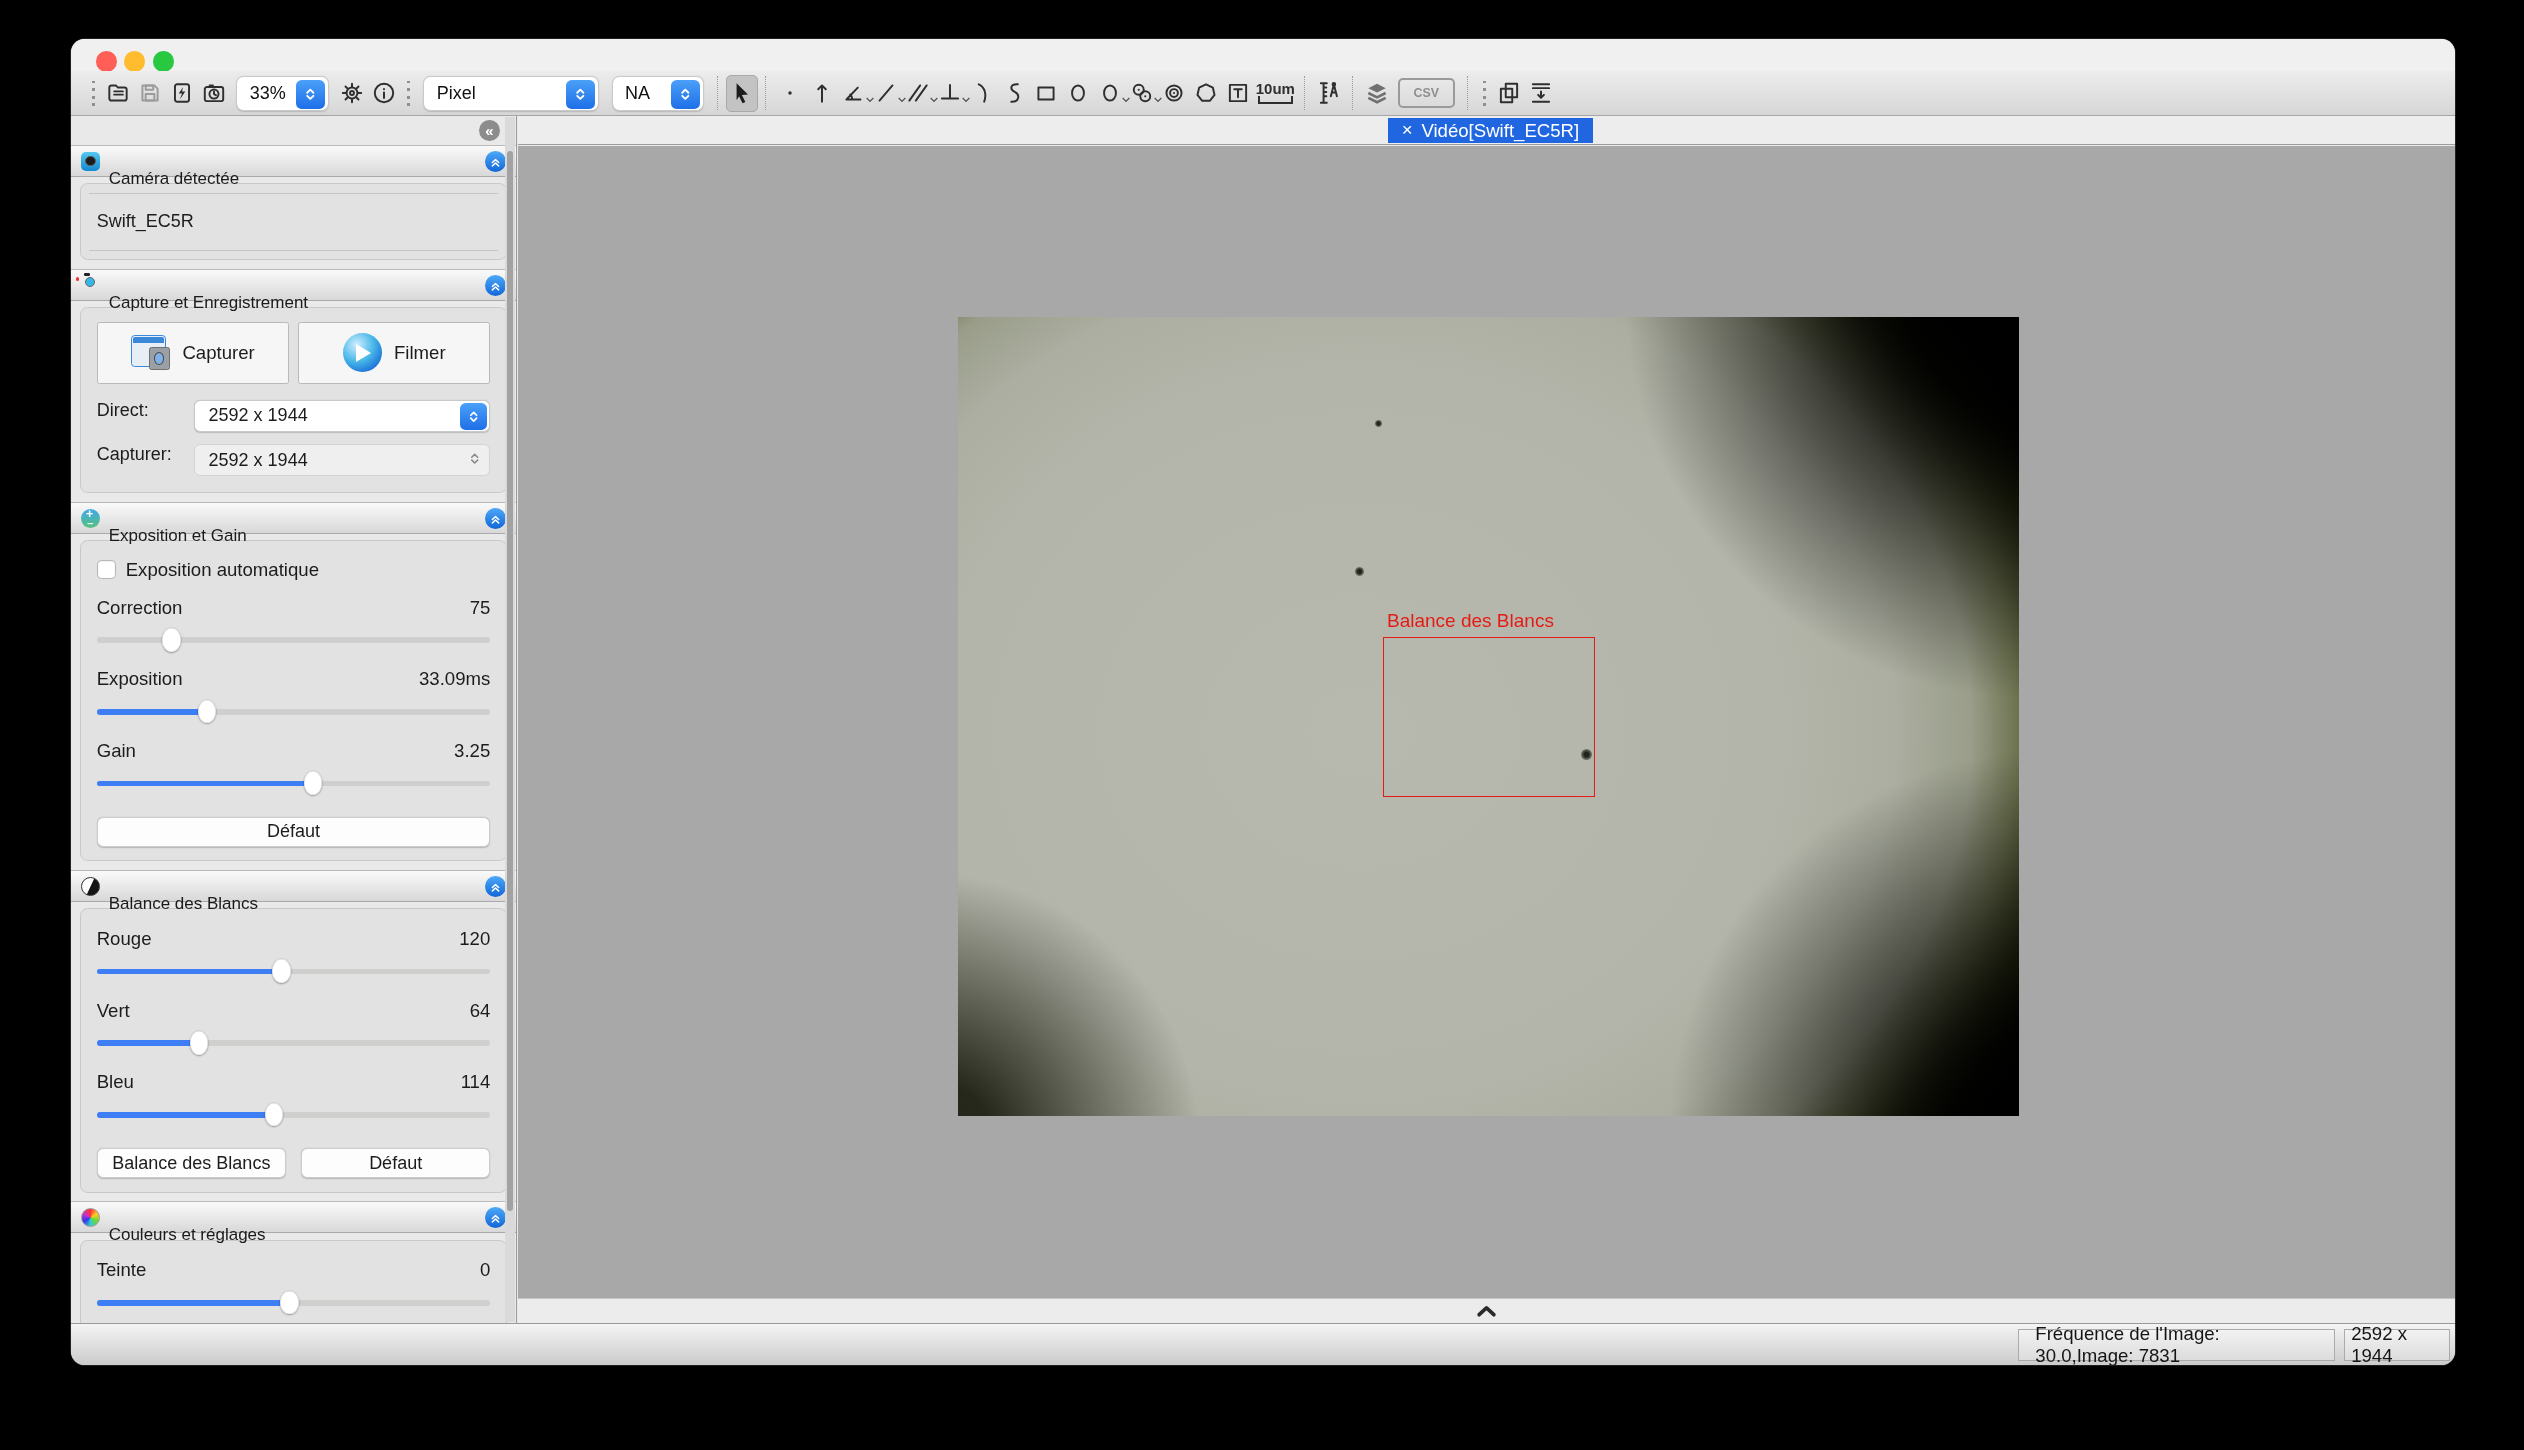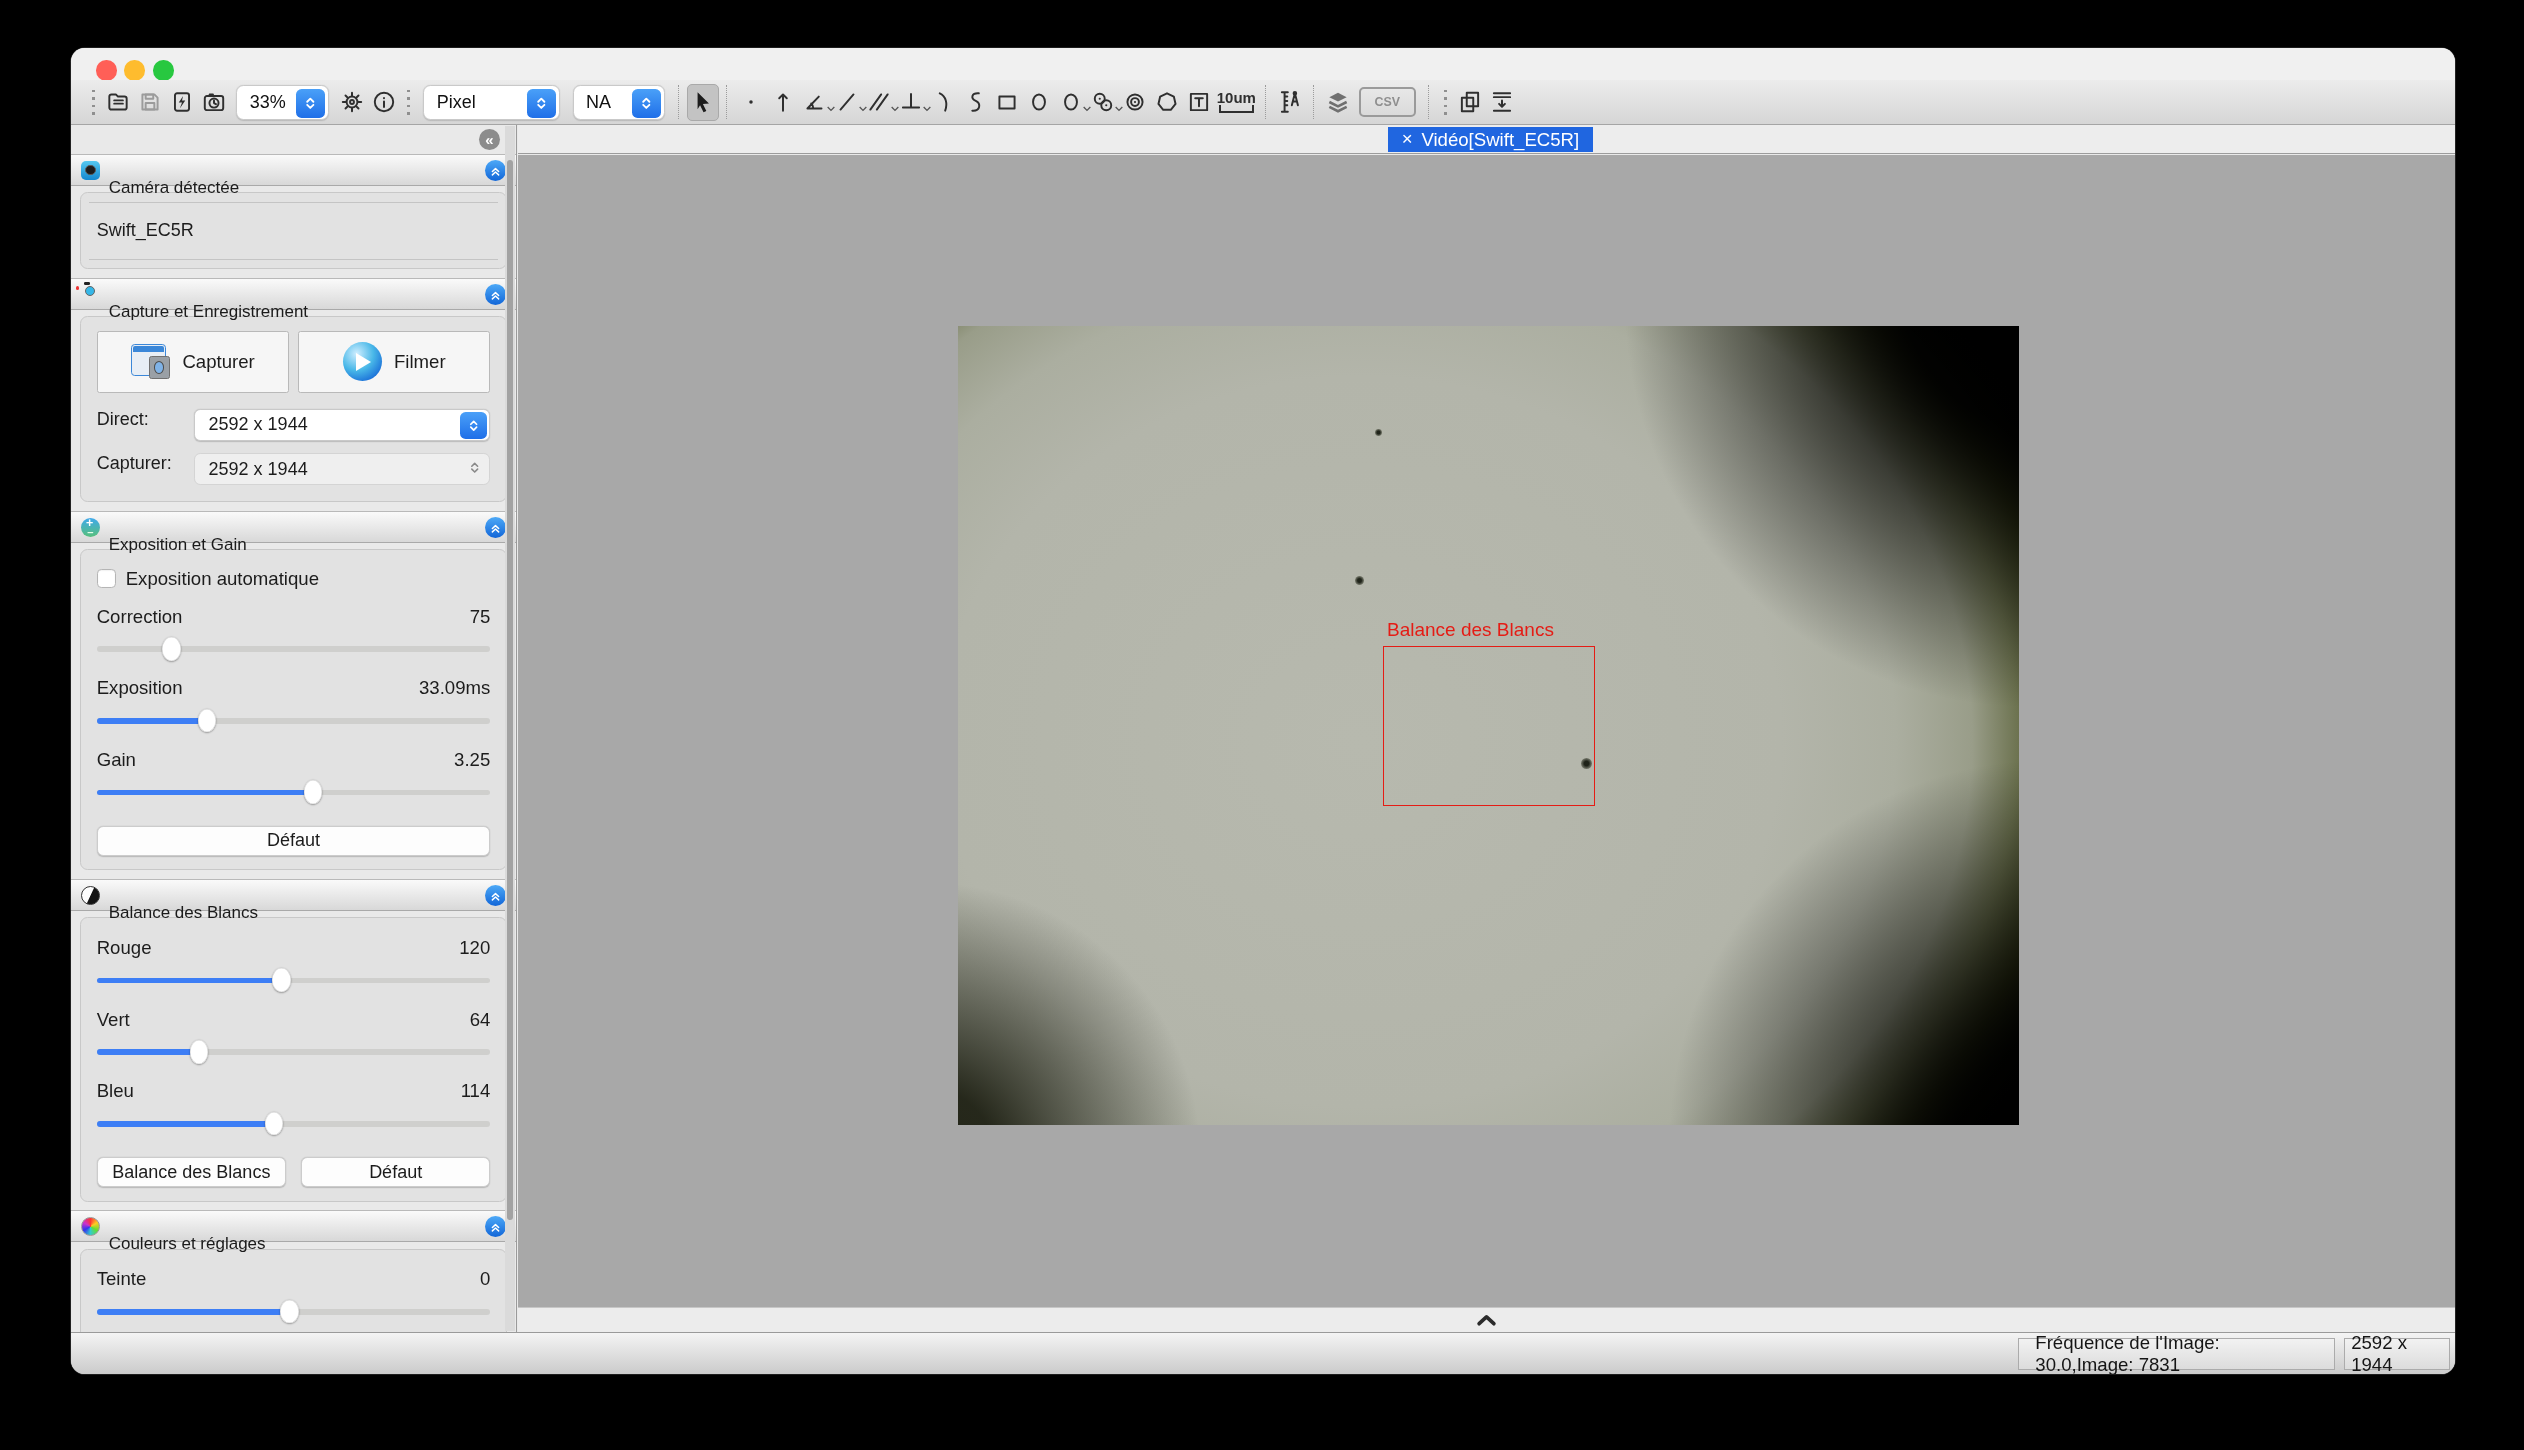--- a/index.html
+++ b/index.html
@@ -1,19 +1,19 @@
 <!DOCTYPE html>
 <html style="font-size:10px"><head>
 <meta charset="utf-8">
 <style>
   * { margin:0; padding:0; box-sizing:border-box; }
   html,body { background:#000; }
   body { font-family:"Liberation Sans", sans-serif; color:#1c1c1c; }
   .screen { position:relative; width:2525px; height:1450px; background:#000; overflow:hidden; }
-  .window { position:absolute; left:71px; top:48px; width:2384px; height:1326px;
+  .window { position:absolute; left:71px; top:39px; width:2384px; height:1326px;
             background:#e9e9e9; border-radius:13.7px; overflow:hidden; box-shadow:0 0 0 0.6px #3a3a3a; }
 
   
   .titlebar { position:absolute; top:0; left:0; right:0; height:32px; background:#f0f0f0; }
   .tl { position:absolute; top:12.4px; width:20.5px; height:20.5px; border-radius:50%; }
   .tl.red { left:25px; background:#ff5f57; } .tl.yel { left:53px; background:#febc2e; }
   .tl.grn { left:82px; background:#28c840; }
 
   
   .toolbar { position:absolute; top:32px; left:0; right:0; height:45px;
@@ -191,21 +191,21 @@
             <path class="icon-stroke" d="M12 3.5v3M12 17.5v3M3.5 12h3M17.5 12h3M6 6l2.1 2.1M15.9 15.9L18 18M18 6l-2.1 2.1M8.1 15.9L6 18"></path>
           </svg>
     </div>
     <div class="tbtn">
       <svg viewBox="0 0 24 24">
             <circle class="icon-stroke" cx="12" cy="12" r="8.5"></circle>
             <path class="icon-stroke" d="M12 8.2v.4M12 11.4v5.2"></path>
           </svg>
     </div>
     <div class="handle"></div>
-    <div class="combo" style="width:137px">
+    <div class="combo" style="width:176px">
       <span>Pixel</span>
       <span class="step">
             <svg viewBox="0 0 24 24">
               <path d="M8 10l4-4 4 4M8 14l4 4 4-4" fill="none" stroke="#fff" stroke-width="2.4" stroke-linecap="round" stroke-linejoin="round"></path>
             </svg>
           </span>
     </div>
     <div class="combo" style="width:92px">
       <span>NA</span>
       <span class="step">

